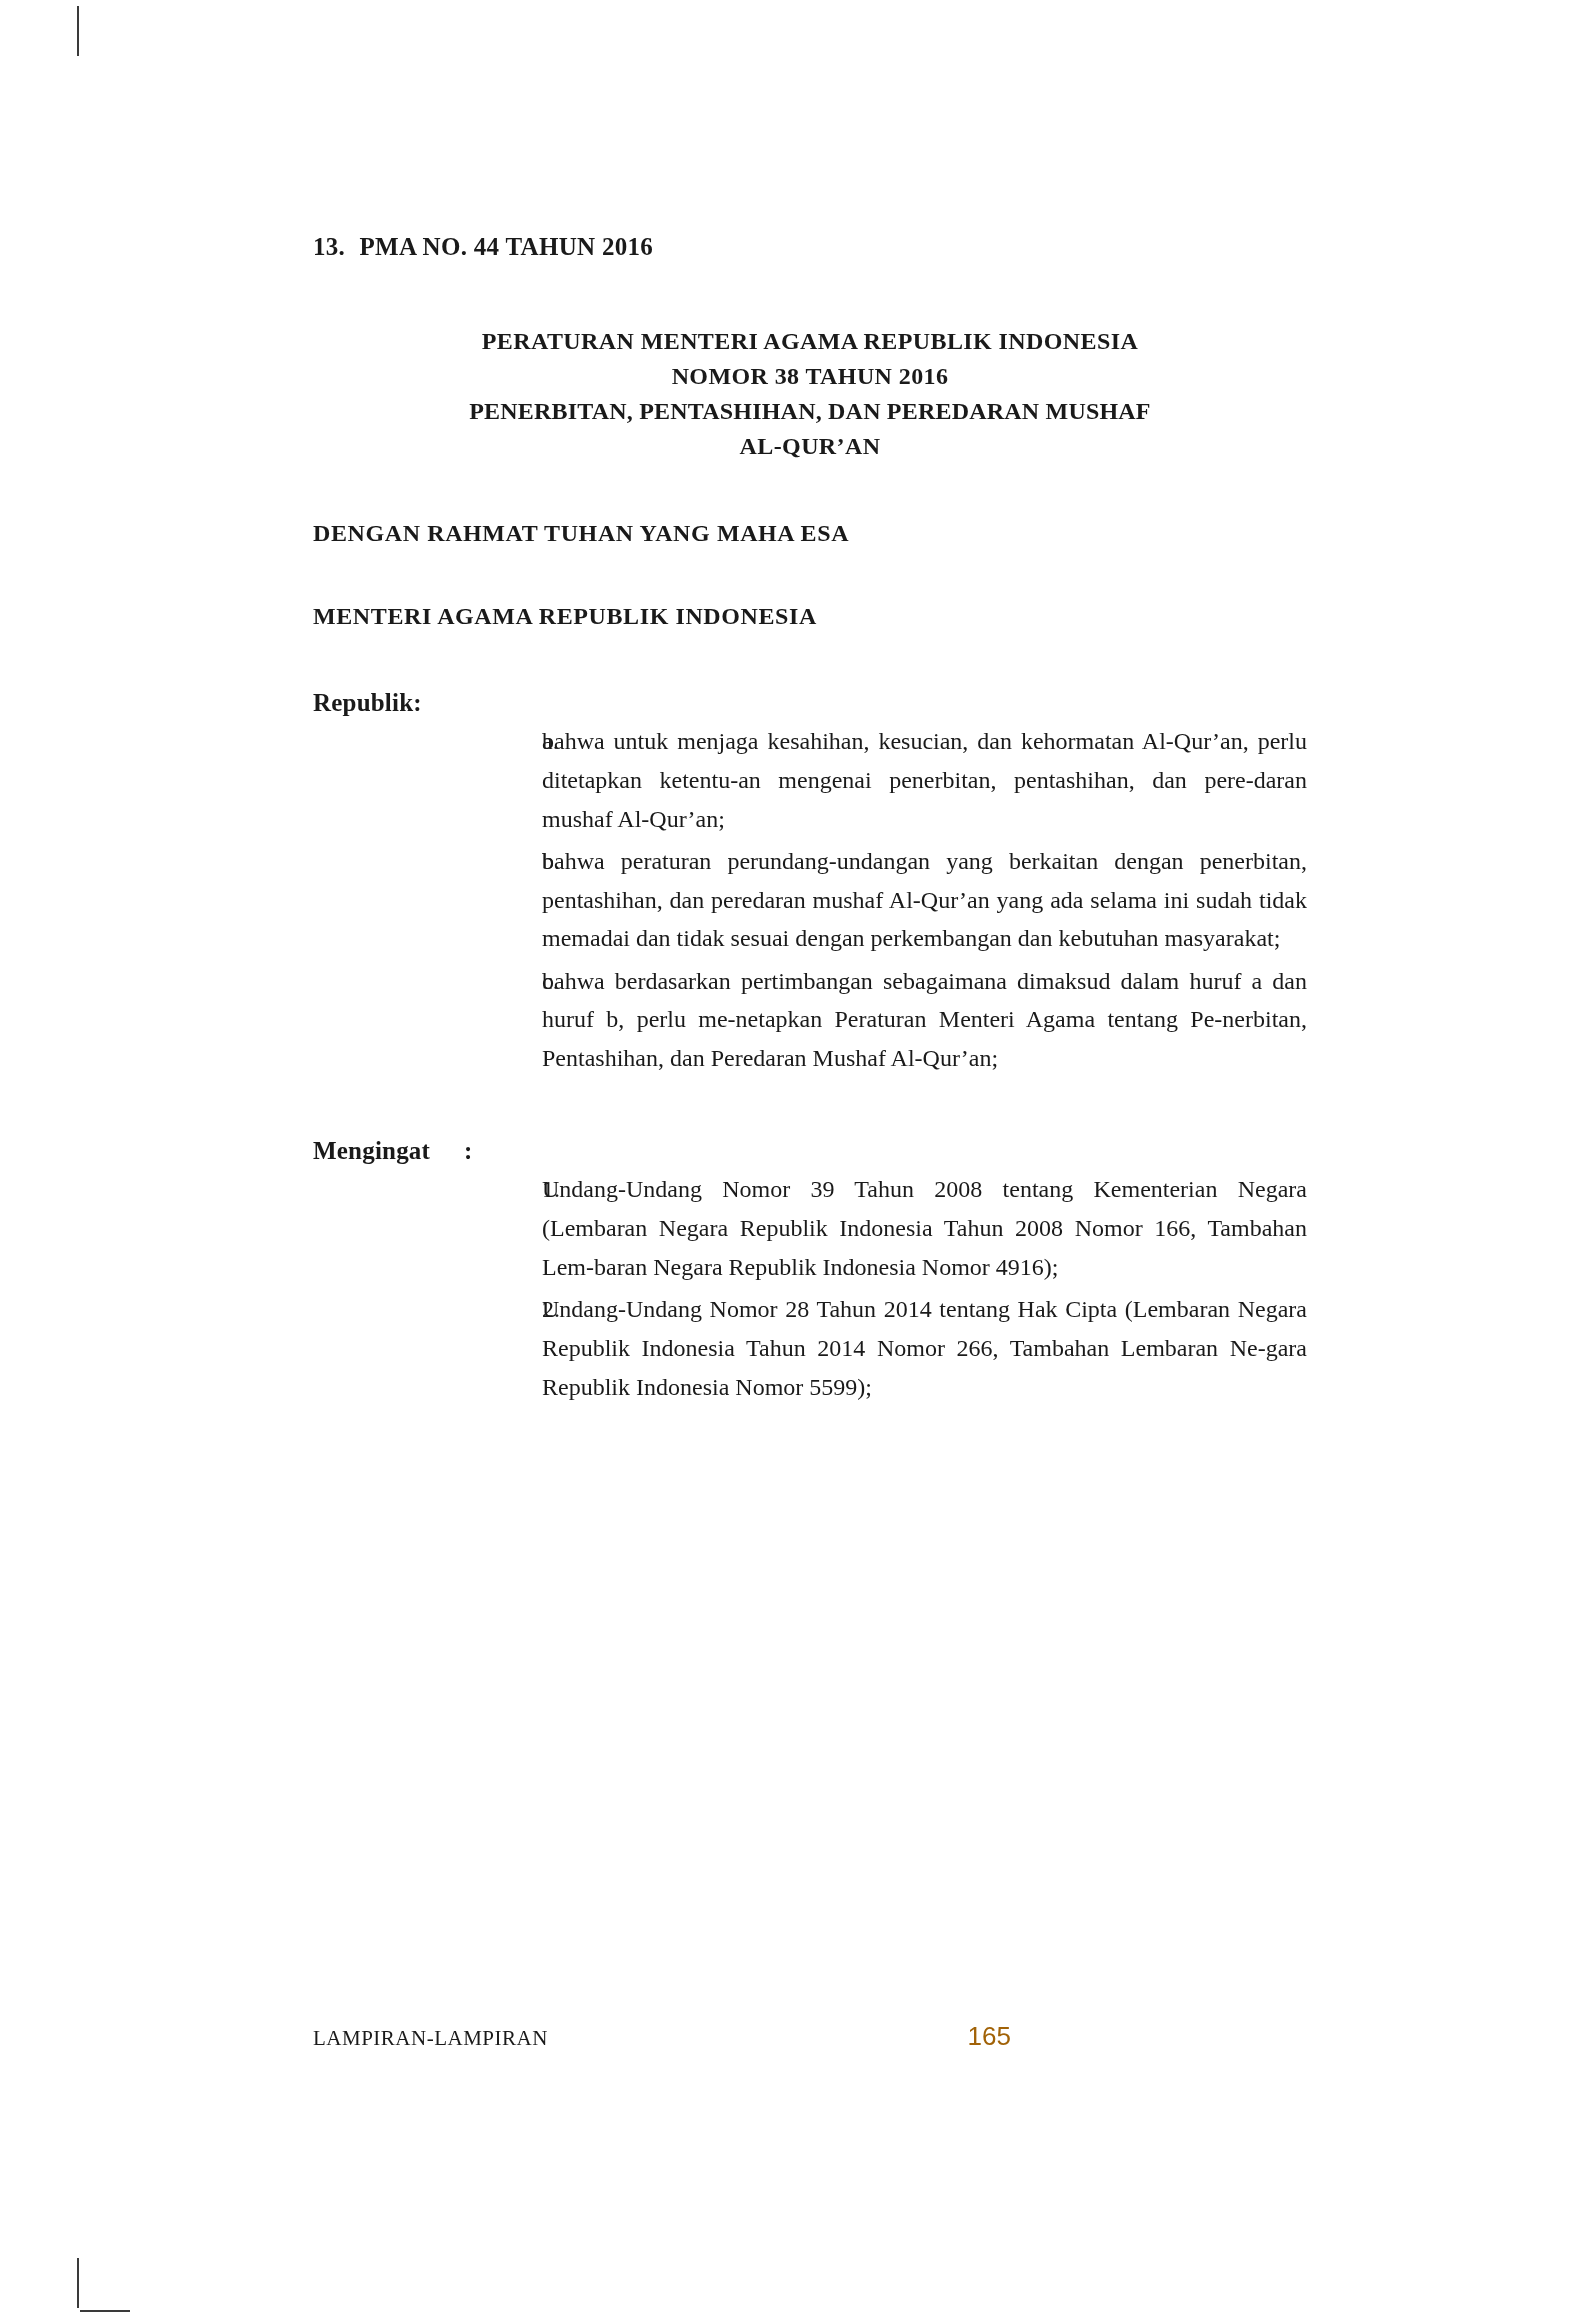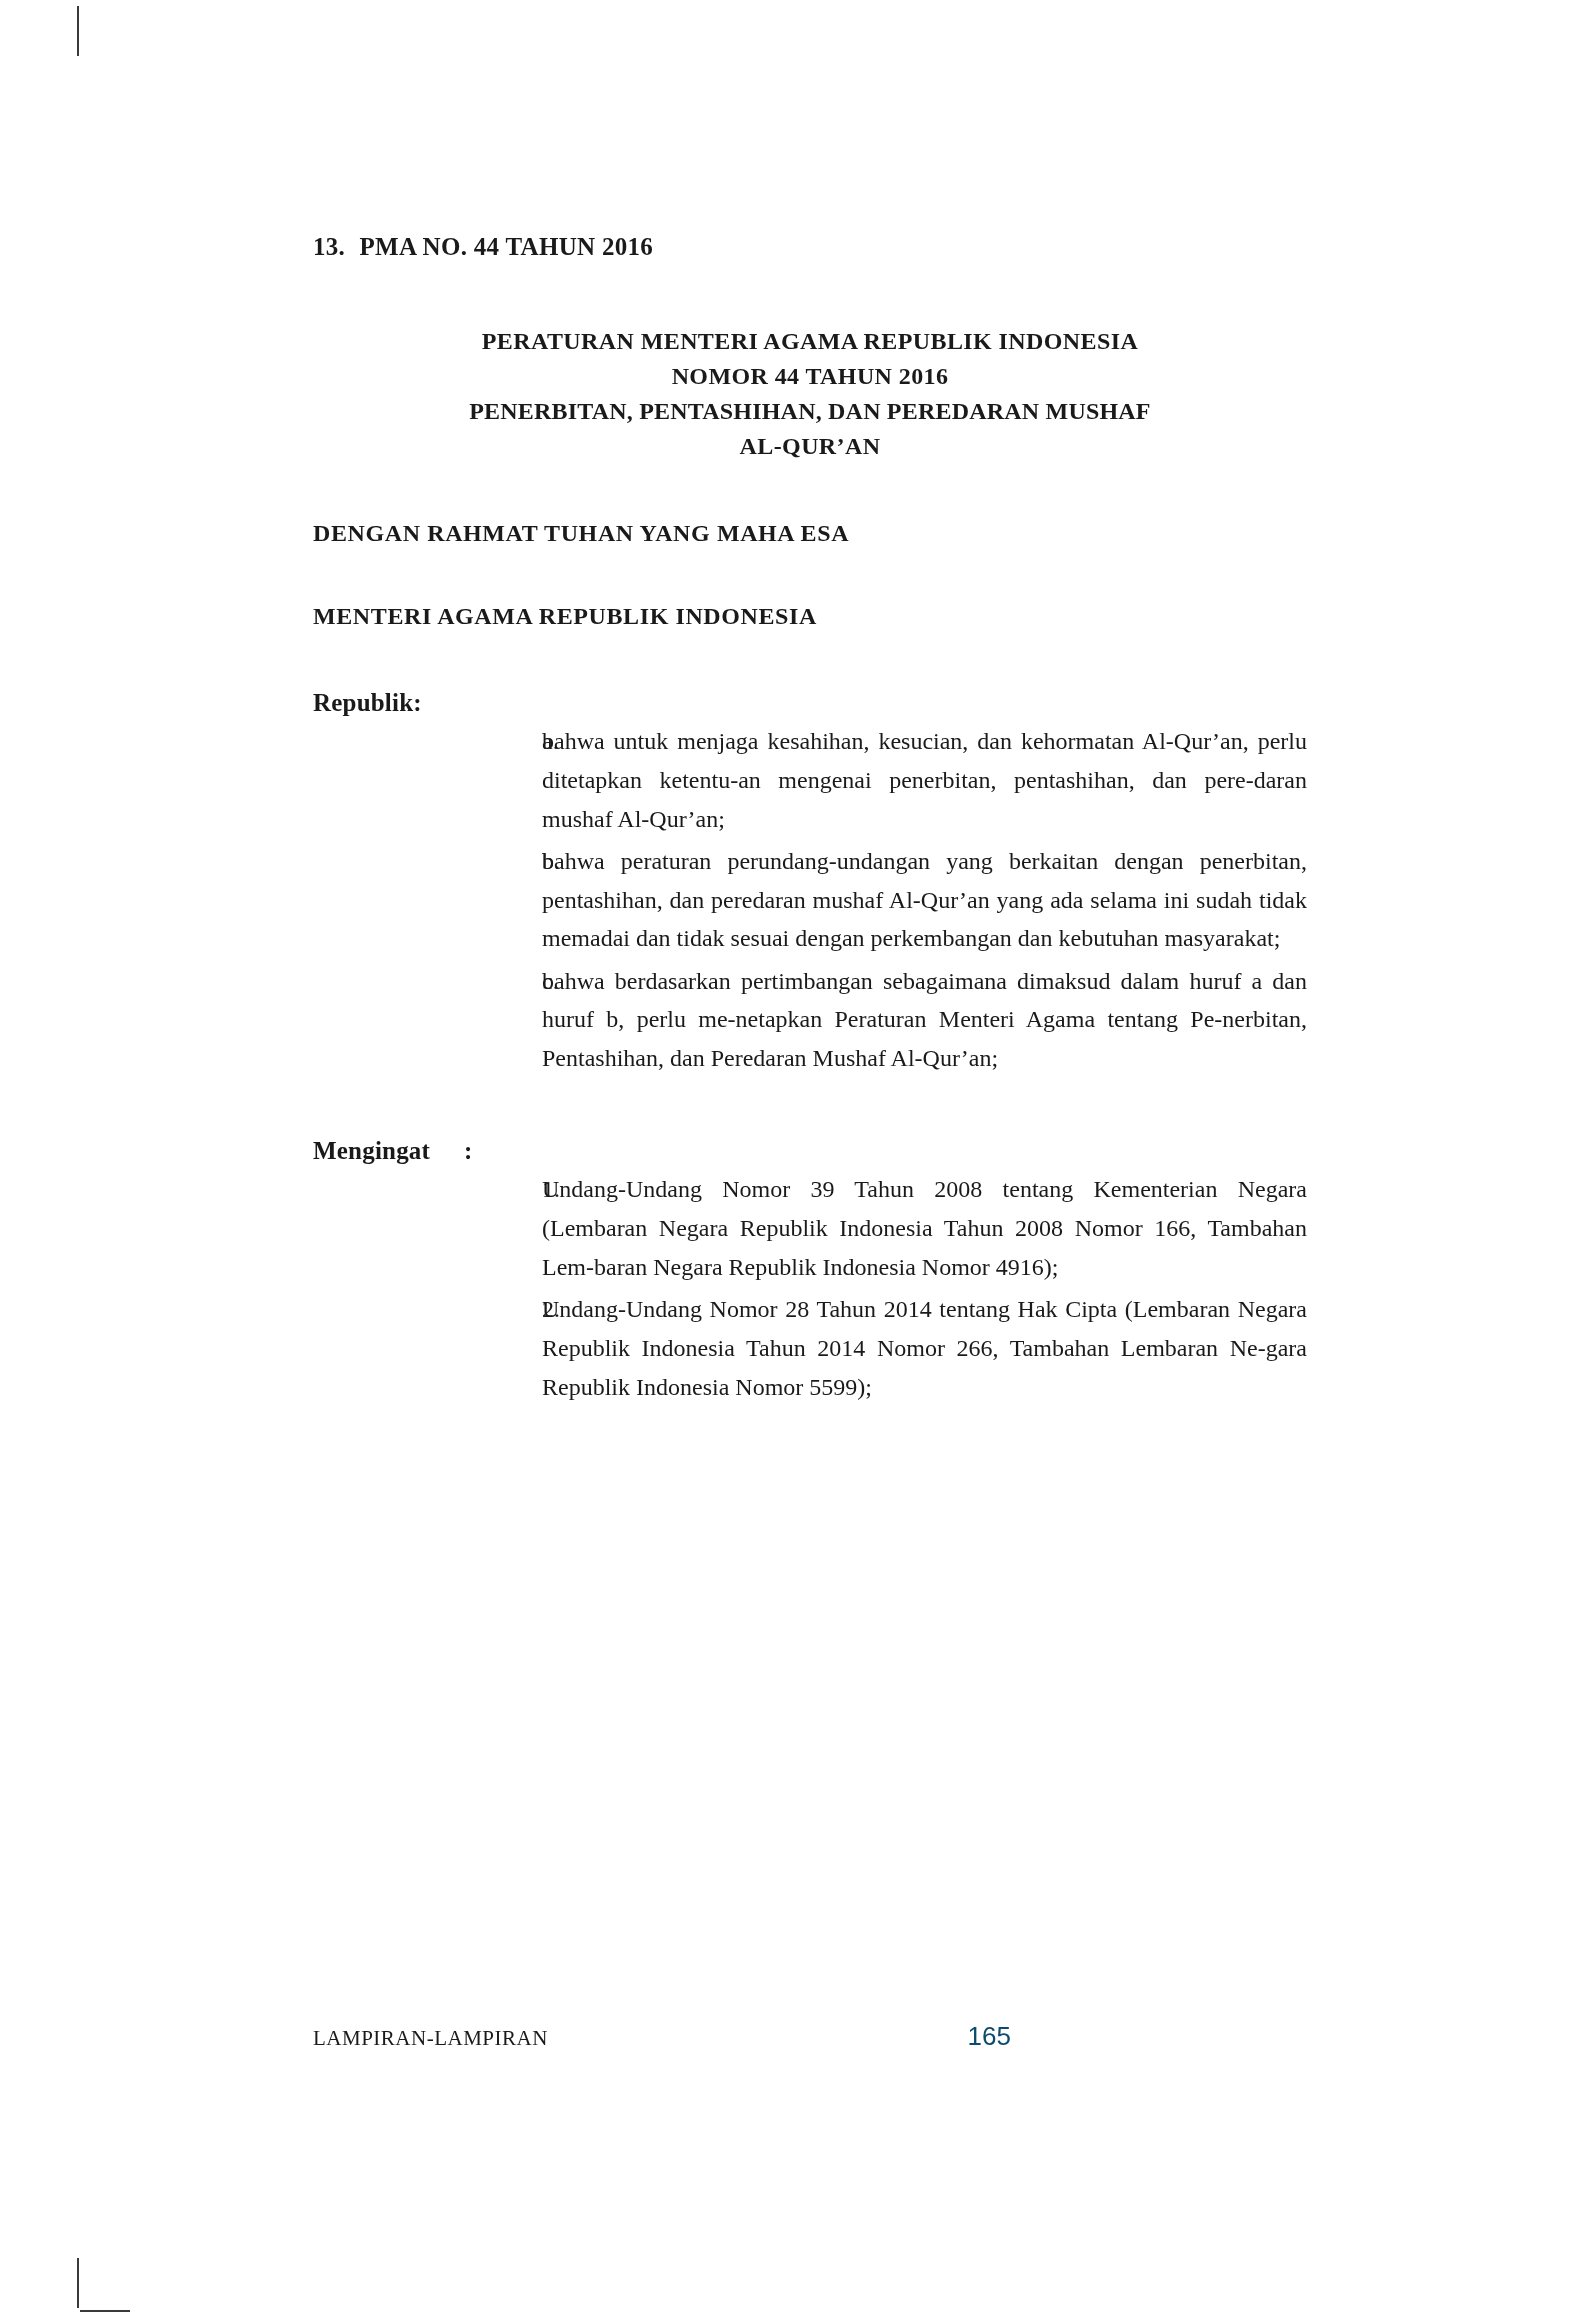--- a/index.html
+++ b/index.html
@@ -123,21 +123,21 @@
   }
   .footer .foot-left {
     font-family: Liberation Serif, serif;
     font-size: 21px;
     letter-spacing: 0.5px;
     color: #1a1a1a;
   }
   .footer .foot-right {
     font-family: "Liberation Sans", sans-serif;
     font-size: 26px;
-    color: #0c4a6e;
+    color: #a16207;
   }
 </style>
 </head>
 <body>
 
 <div class="page">
 
   <div class="crop-mark cm-v cm-tl-v"></div>
   <div class="crop-mark cm-v cm-tr-v"></div>
   <div class="crop-mark cm-v cm-bl-v"></div>
@@ -146,21 +146,21 @@
   <div class="crop-mark cm-h cm-br-h"></div>
 
   <div class="content">
 
     <div class="doc-number-line">
       <span class="num">13.</span><span>PMA NO. 44 TAHUN 2016</span>
     </div>
 
     <div class="title-block">
       <span class="ln">PERATURAN MENTERI AGAMA REPUBLIK INDONESIA</span>
-      <span class="ln">NOMOR 44 TAHUN 2016</span>
+      <span class="ln">NOMOR 38 TAHUN 2016</span>
       <span class="ln wide">PENERBITAN, PENTASHIHAN, DAN PEREDARAN MUSHAF</span>
       <span class="ln">AL-QUR’AN</span>
     </div>
 
     <div class="subtitle-block">DENGAN RAHMAT TUHAN YANG MAHA ESA</div>
 
     <div class="subtitle-block second">MENTERI AGAMA REPUBLIK INDONESIA</div>
 
     <div class="label-row">Republik:</div>
 

